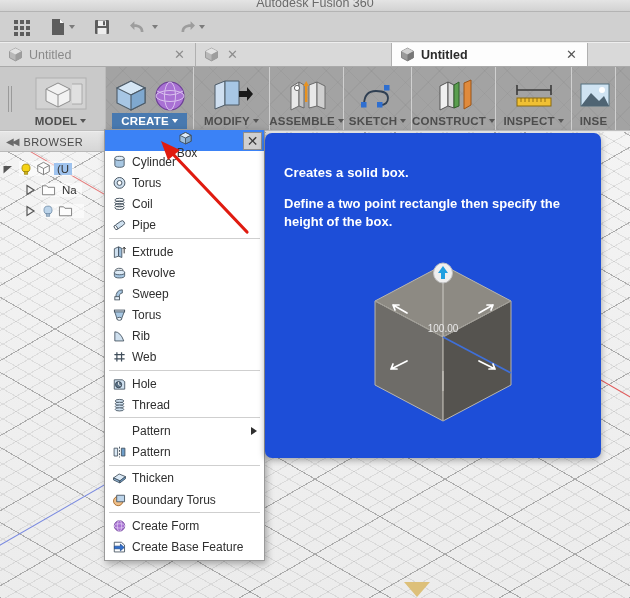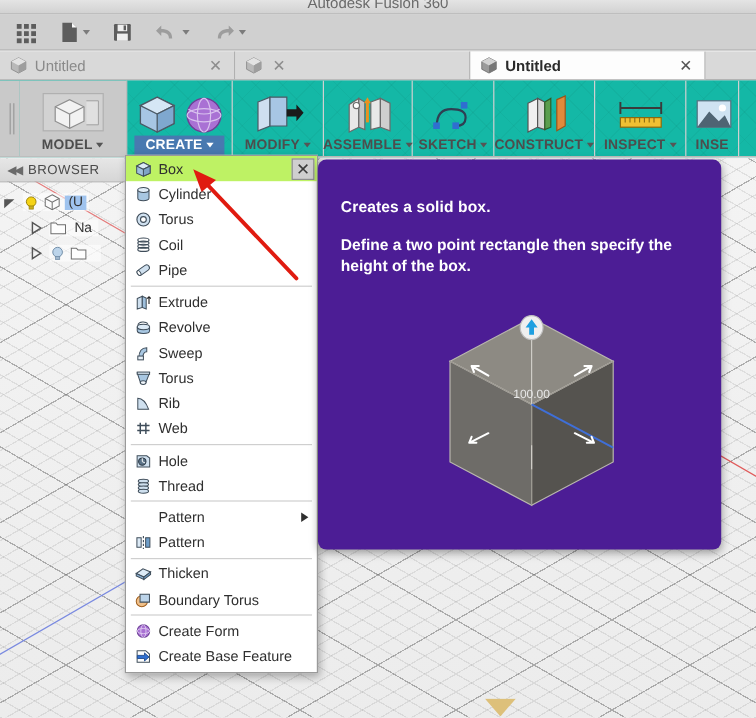--- a/index.html
+++ b/index.html
@@ -55,21 +55,21 @@
   }
   .doctab.active { background: #fdfdfd; }
   .doctab-label { font-size: 12.5px; color: #8a8a8a; flex: 1; white-space: nowrap; }
   .doctab.active .doctab-label { color: #2b2b2b; font-weight: bold; }
   .doctab-close { font-size: 13px; color: #8d8d8d; line-height: 1; padding: 0 2px; }
   .doctab.active .doctab-close { color: #555; }
 
   
   .ribbon {
     position: absolute; left: 0; top: 67px; width: 630px; height: 64px;
-    background: #14b8a6; border-bottom: 1px solid #bdbdbd;
+    background: #a3a3a3; border-bottom: 1px solid #bdbdbd;
     display: flex; align-items: stretch; overflow: hidden;
   }
   .ribbon::before {
     content: ""; position: absolute; inset: 0;
     background-image:
       repeating-linear-gradient(45deg, rgba(0,0,0,.035) 0 1px, transparent 1px 16px),
       repeating-linear-gradient(-45deg, rgba(0,0,0,.035) 0 1px, transparent 1px 16px);
     pointer-events: none;
   }
   .rb-grip {
@@ -155,21 +155,21 @@
     position: absolute; left: 104px; top: 129px; width: 161px;
     background: #fff; border: 1px solid #9a9a9a;
     box-shadow: 2px 3px 7px rgba(0,0,0,.3);
     z-index: 40; padding-bottom: 2px;
   }
   .mi {
     display: flex; align-items: center; height: 21.2px;
     padding-left: 5px; font-size: 12px; color: #2f2f2f; cursor: default;
     position: relative;
   }
-  .mi.hl { background: #bef264; }
+  .mi.hl { background: #3b82f6; flex-direction: column; }
   .mi .mi-ico {
     width: 18px; height: 16px; flex: none; margin-right: 4px;
     display: flex; align-items: center; justify-content: center;
   }
   .mi .mi-ico.blank { }
   .mi-text { white-space: nowrap; }
   .mi-sub {
     position: absolute; right: 7px; width: 0; height: 0;
     border-top: 4.5px solid transparent; border-bottom: 4.5px solid transparent;
     border-left: 6px solid #2f2f2f;
@@ -179,21 +179,21 @@
     position: absolute; right: 2px; top: 2px;
     width: 19px; height: 18px;
     border: 1px solid #8e8e8e; background: #cfcfcf;
     display: flex; align-items: center; justify-content: center;
     font-size: 14px; color: #3b3b3b; line-height: 1;
   }
 
   
   .tooltip {
     position: absolute; left: 265px; top: 133px; width: 336px; height: 325px;
-    background: #4c1d95; border-radius: 7px;
+    background: #1d4ed8; border-radius: 7px;
     box-shadow: 0 2px 7px rgba(0,0,0,.35);
     z-index: 45; color: #fff; overflow: hidden;
   }
   .tt-title {
     position: absolute; left: 19px; top: 32px;
     font-size: 13px; font-weight: bold; letter-spacing: .1px;
   }
   .tt-body {
     position: absolute; left: 19px; top: 62px; width: 300px;
     font-size: 13px; font-weight: bold; line-height: 1.42;

